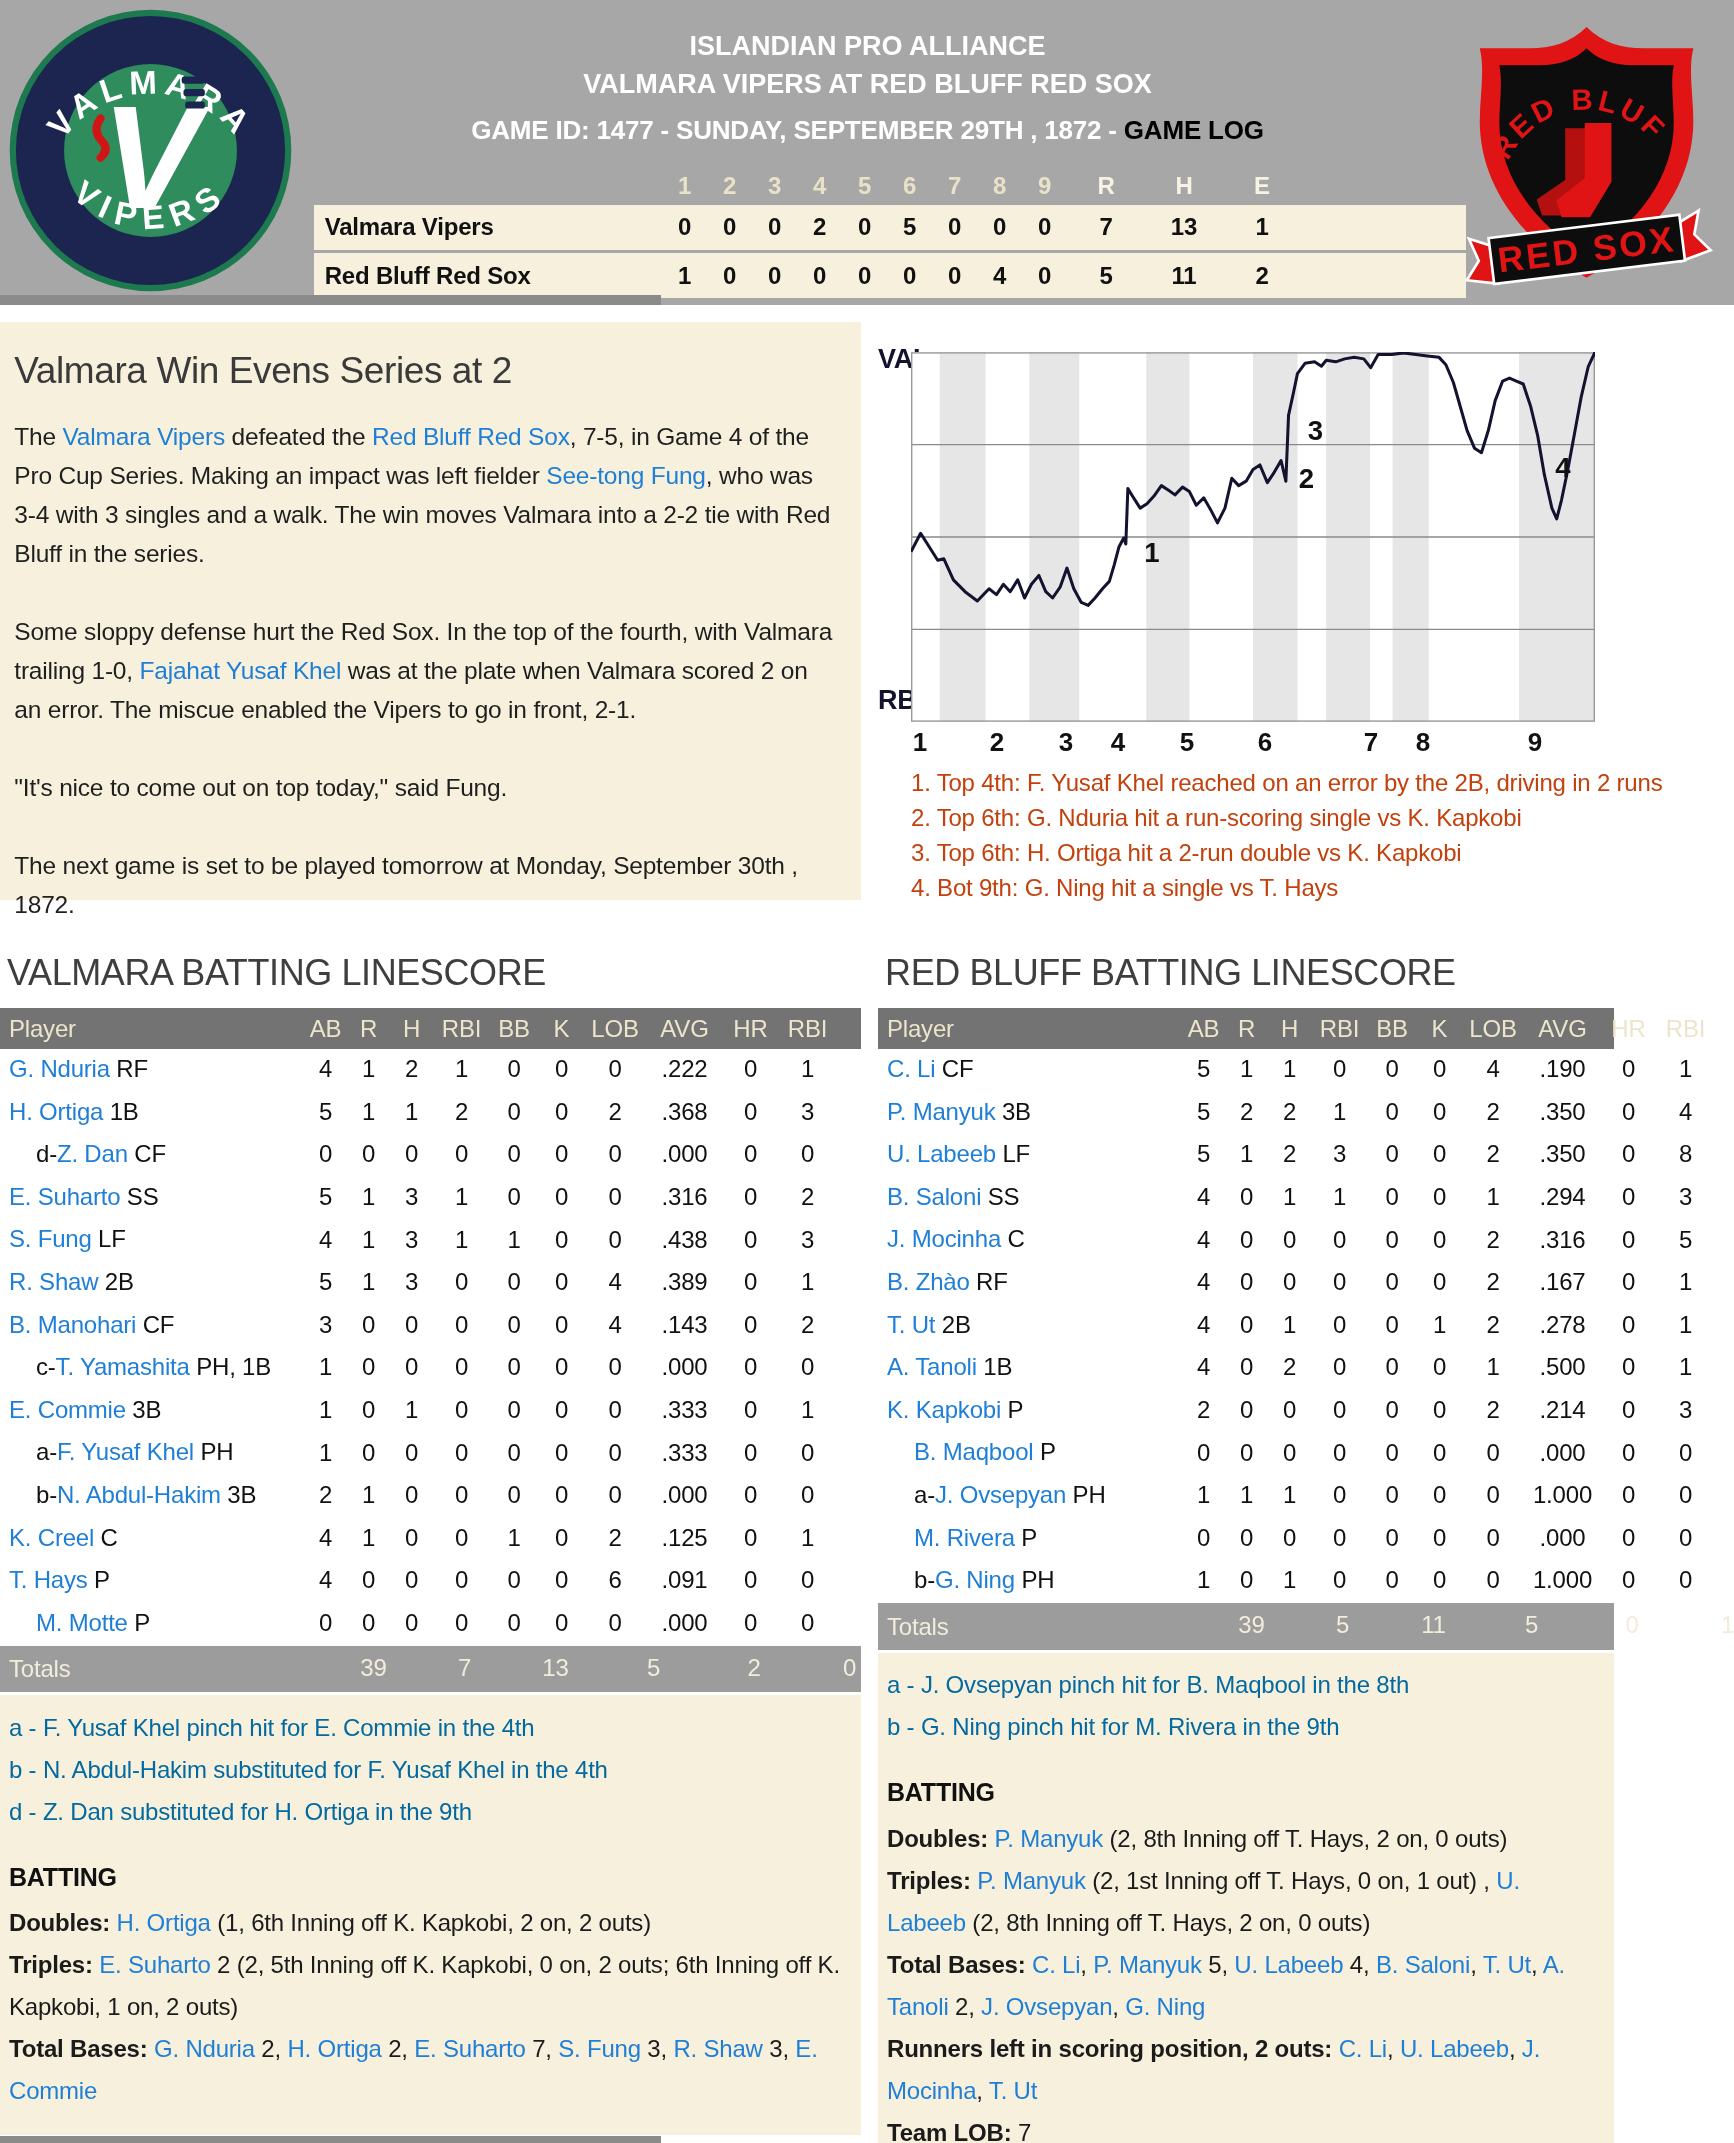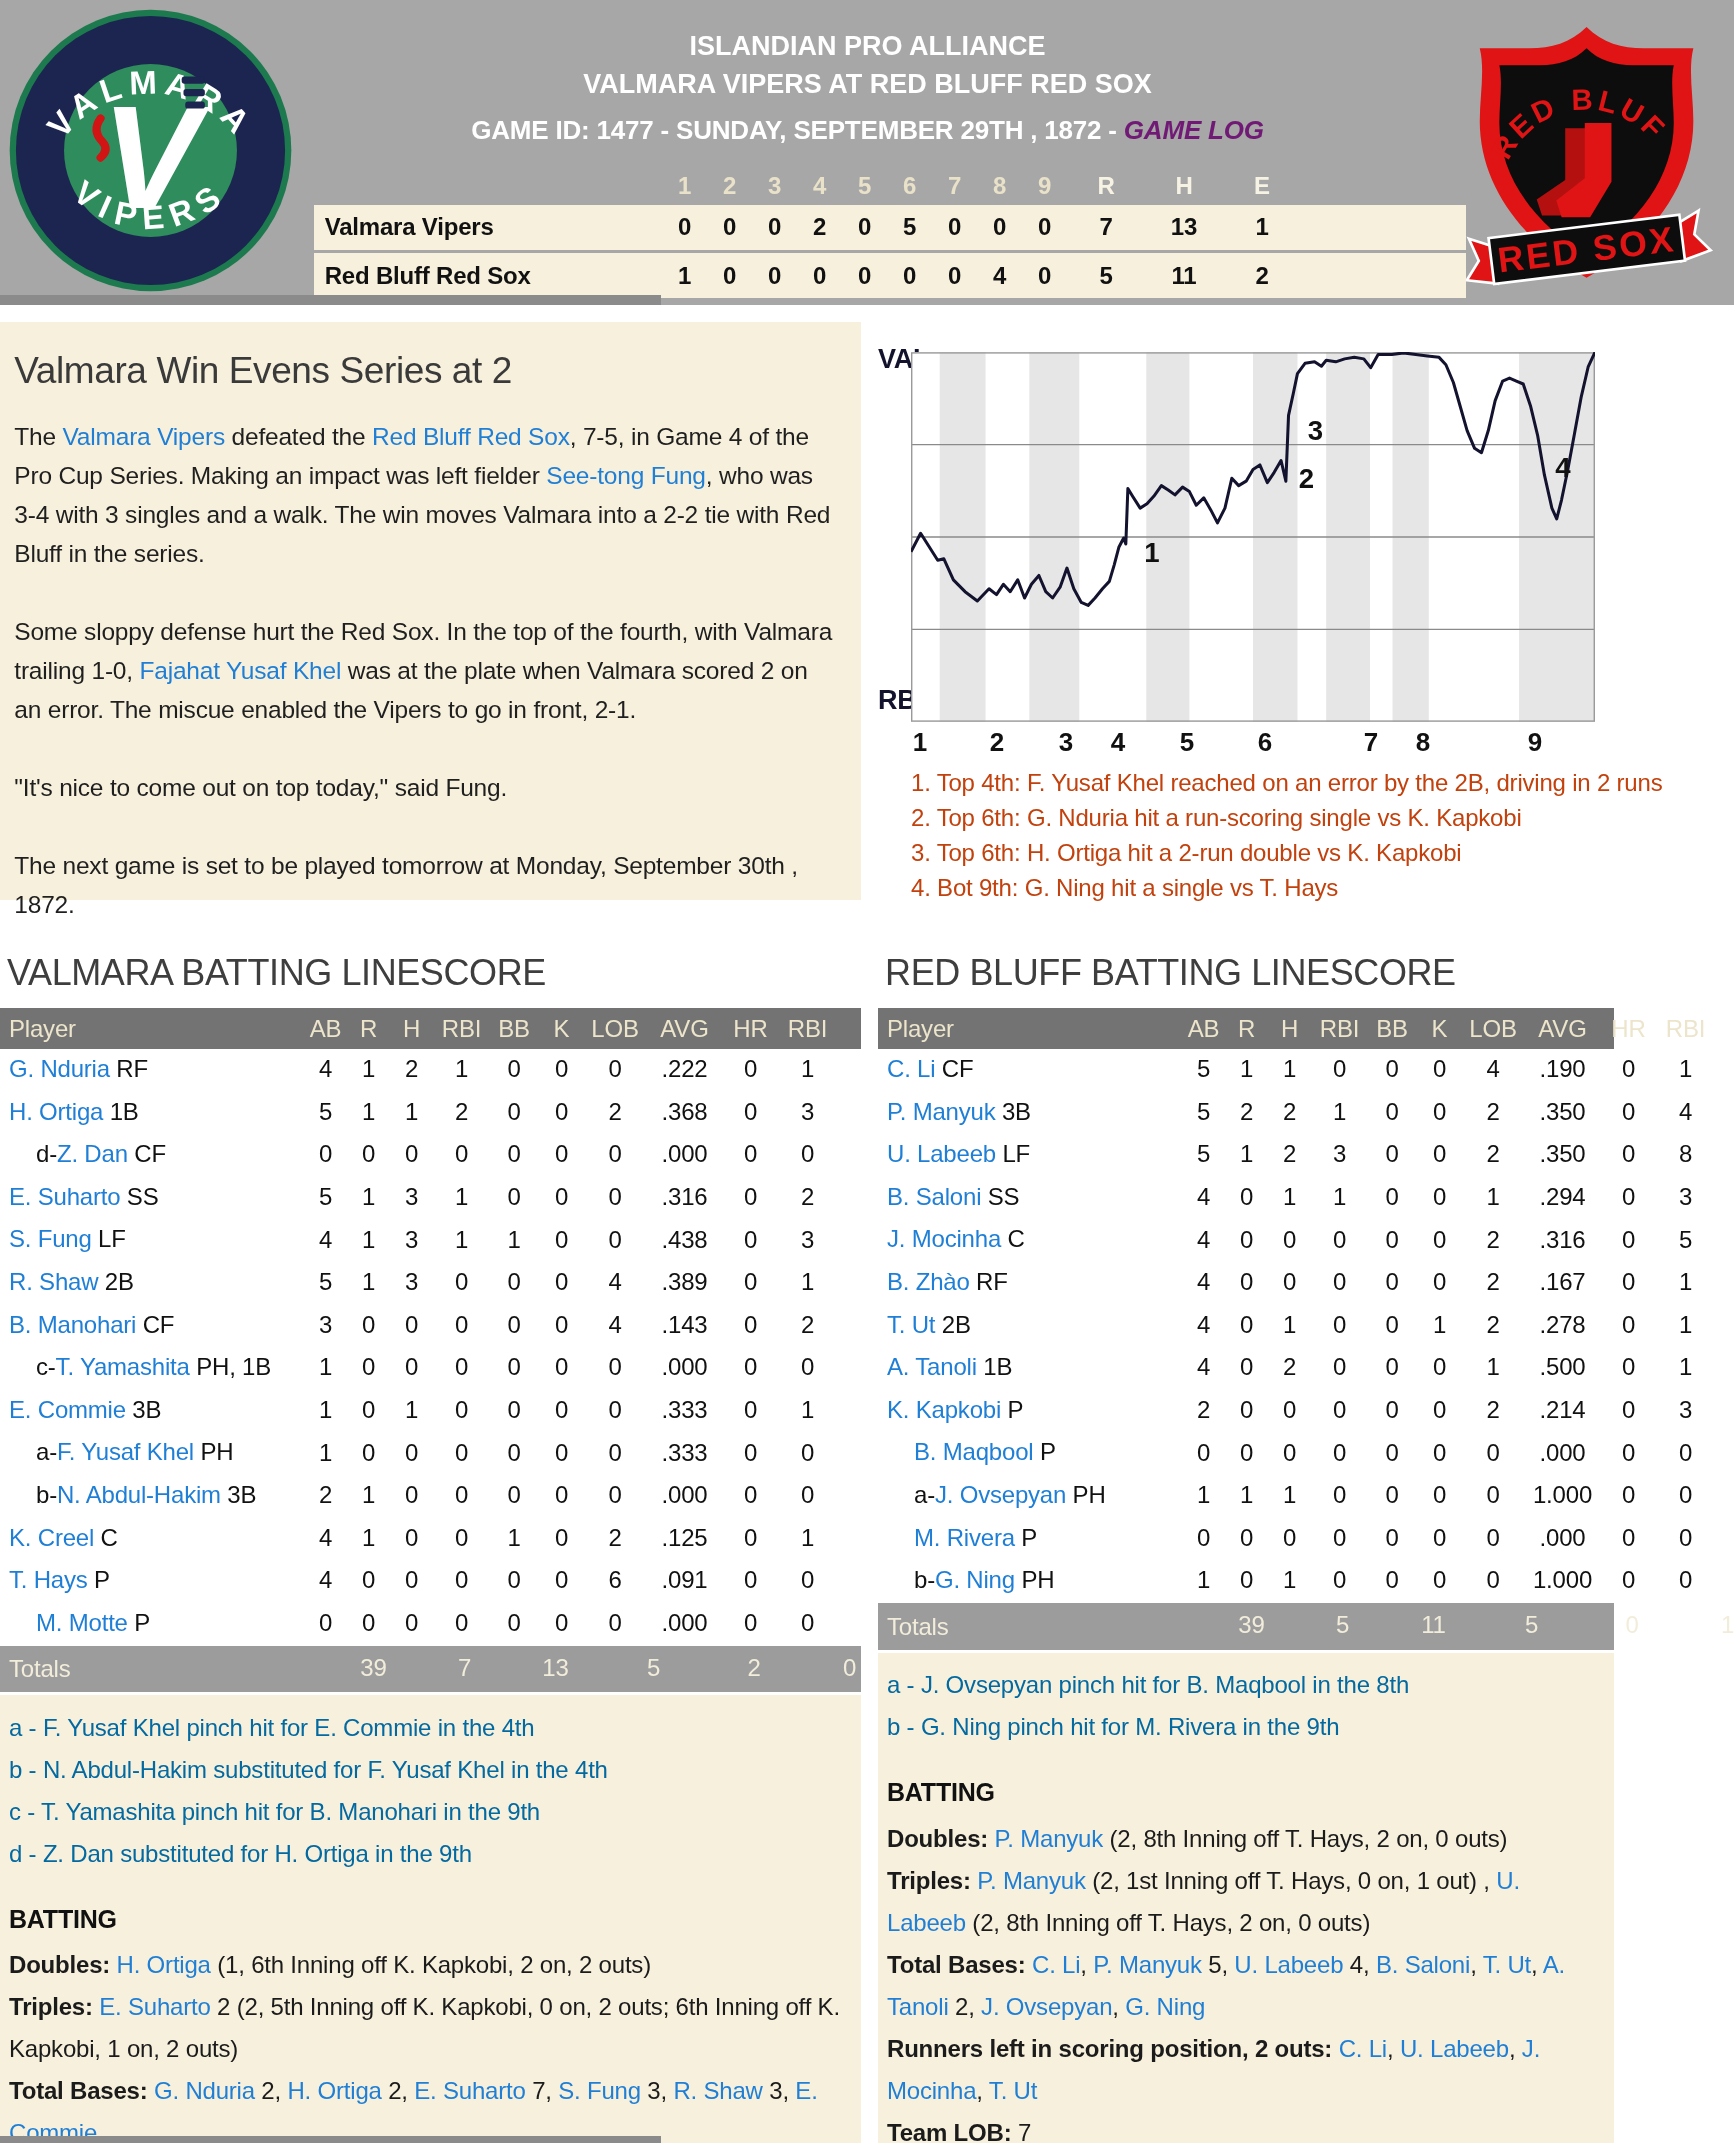--- a/index.html
+++ b/index.html
@@ -13,21 +13,21 @@
   
   .hdr { position:absolute; left:0; top:0; width:1735px; height:305px; background:#a7a7a7; }
   .hdr-strip { position:absolute; left:0; top:295px; width:661px; height:9.8px; background:#8b8b8b; }
   .bot-strip { position:absolute; left:0; top:2136px; width:661px; height:7.1px; background:#8b8b8b; }
   .logo { position:absolute; }
   .logo-val { left:7.1px; top:7.1px; }
   .logo-rb  { left:1451px; top:18px; }
   .hdr-titles { position:absolute; left:312px; right:312px; top:27px; text-align:center; color:#ffffff; }
   .hdr-line1, .hdr-line2 { font-size:27px; font-weight:bold; line-height:38px; letter-spacing:0px; }
   .hdr-line3 { font-size:26px; font-weight:bold; margin-top:11.6px; }
-  .hdr-line3 .glink { color:#701a75;font-style:italic; }
+  .hdr-line3 .glink { color:#000000; }
 
   .ls { position:absolute; left:314px; top:171px; width:1152px; }
   .ls-row { display:grid; grid-template-columns:348px repeat(9,45px) 78px 78px 78px; align-items:center; }
   .ls-head { height:30px; }
   .ls-head .c { color:#e9e2c9; font-weight:bold; font-size:24px; text-align:center; }
   .ls-head .c.rhe { color:#f7f3e4; }
   .ls-body { background:#f6f0dc; height:45px; margin-top:3.6px; }
   .ls-body .team { font-weight:bold; font-size:24px; padding-left:10.7px; color:#111; }
   .ls-body .c { font-weight:bold; font-size:24px; text-align:center; color:#111; }
 
@@ -443,21 +443,20 @@
           <div class="bt-v">0</div>
           <div class="bt-v">18</div>
           <div class="bt-v"></div>
           <div class="bt-v"></div>
           <div class="bt-v"></div>
         </div>
       </div>
     <div class="notes" id="notes-val">
         <div class="note-line">a - F. Yusaf Khel pinch hit for E. Commie in the 4th</div>
         <div class="note-line">b - N. Abdul-Hakim substituted for F. Yusaf Khel in the 4th</div>
-        <div class="note-line">c - T. Yamashita pinch hit for B. Manohari in the 9th</div>
         <div class="note-line">d - Z. Dan substituted for H. Ortiga in the 9th</div>
       </div>
     <div class="bat-h">BATTING</div>
     <div class="bat-lines" id="bat-val">
         <div class="ln"><span class="bold">Doubles: </span><span class="link">H. Ortiga</span><span> (1, 6th Inning off K. Kapkobi, 2 on, 2 outs)</span></div>
         <div class="ln"><span class="bold">Triples: </span><span class="link">E. Suharto</span><span> 2 (2, 5th Inning off K. Kapkobi, 0 on, 2 outs; 6th Inning off K. Kapkobi, 1 on, 2 outs)</span></div>
         <div class="ln"><span class="bold">Total Bases: </span><span class="link">G. Nduria</span><span> 2, </span><span class="link">H. Ortiga</span><span> 2, </span><span class="link">E. Suharto</span><span> 7, </span><span class="link">S. Fung</span><span> 3, </span><span class="link">R. Shaw</span><span> 3, </span><span class="link">E. Commie</span></div>
       </div>
   </div>
 </div>

